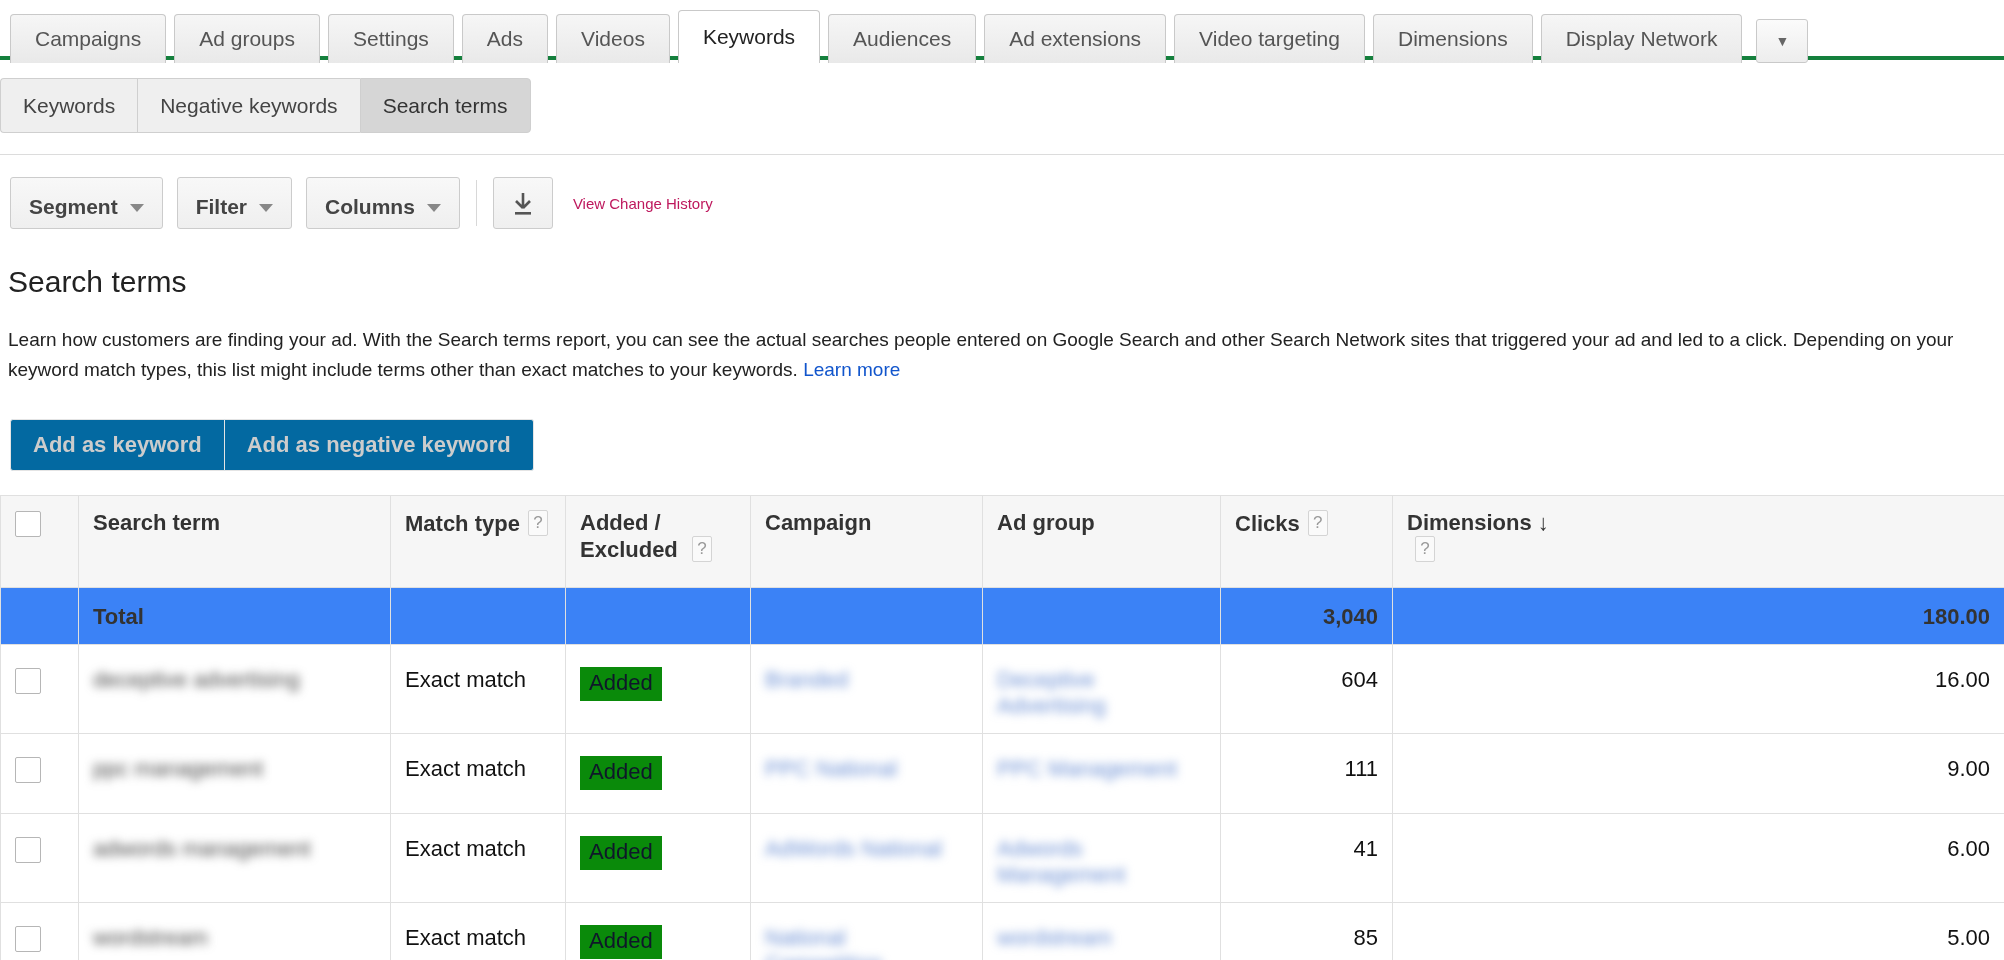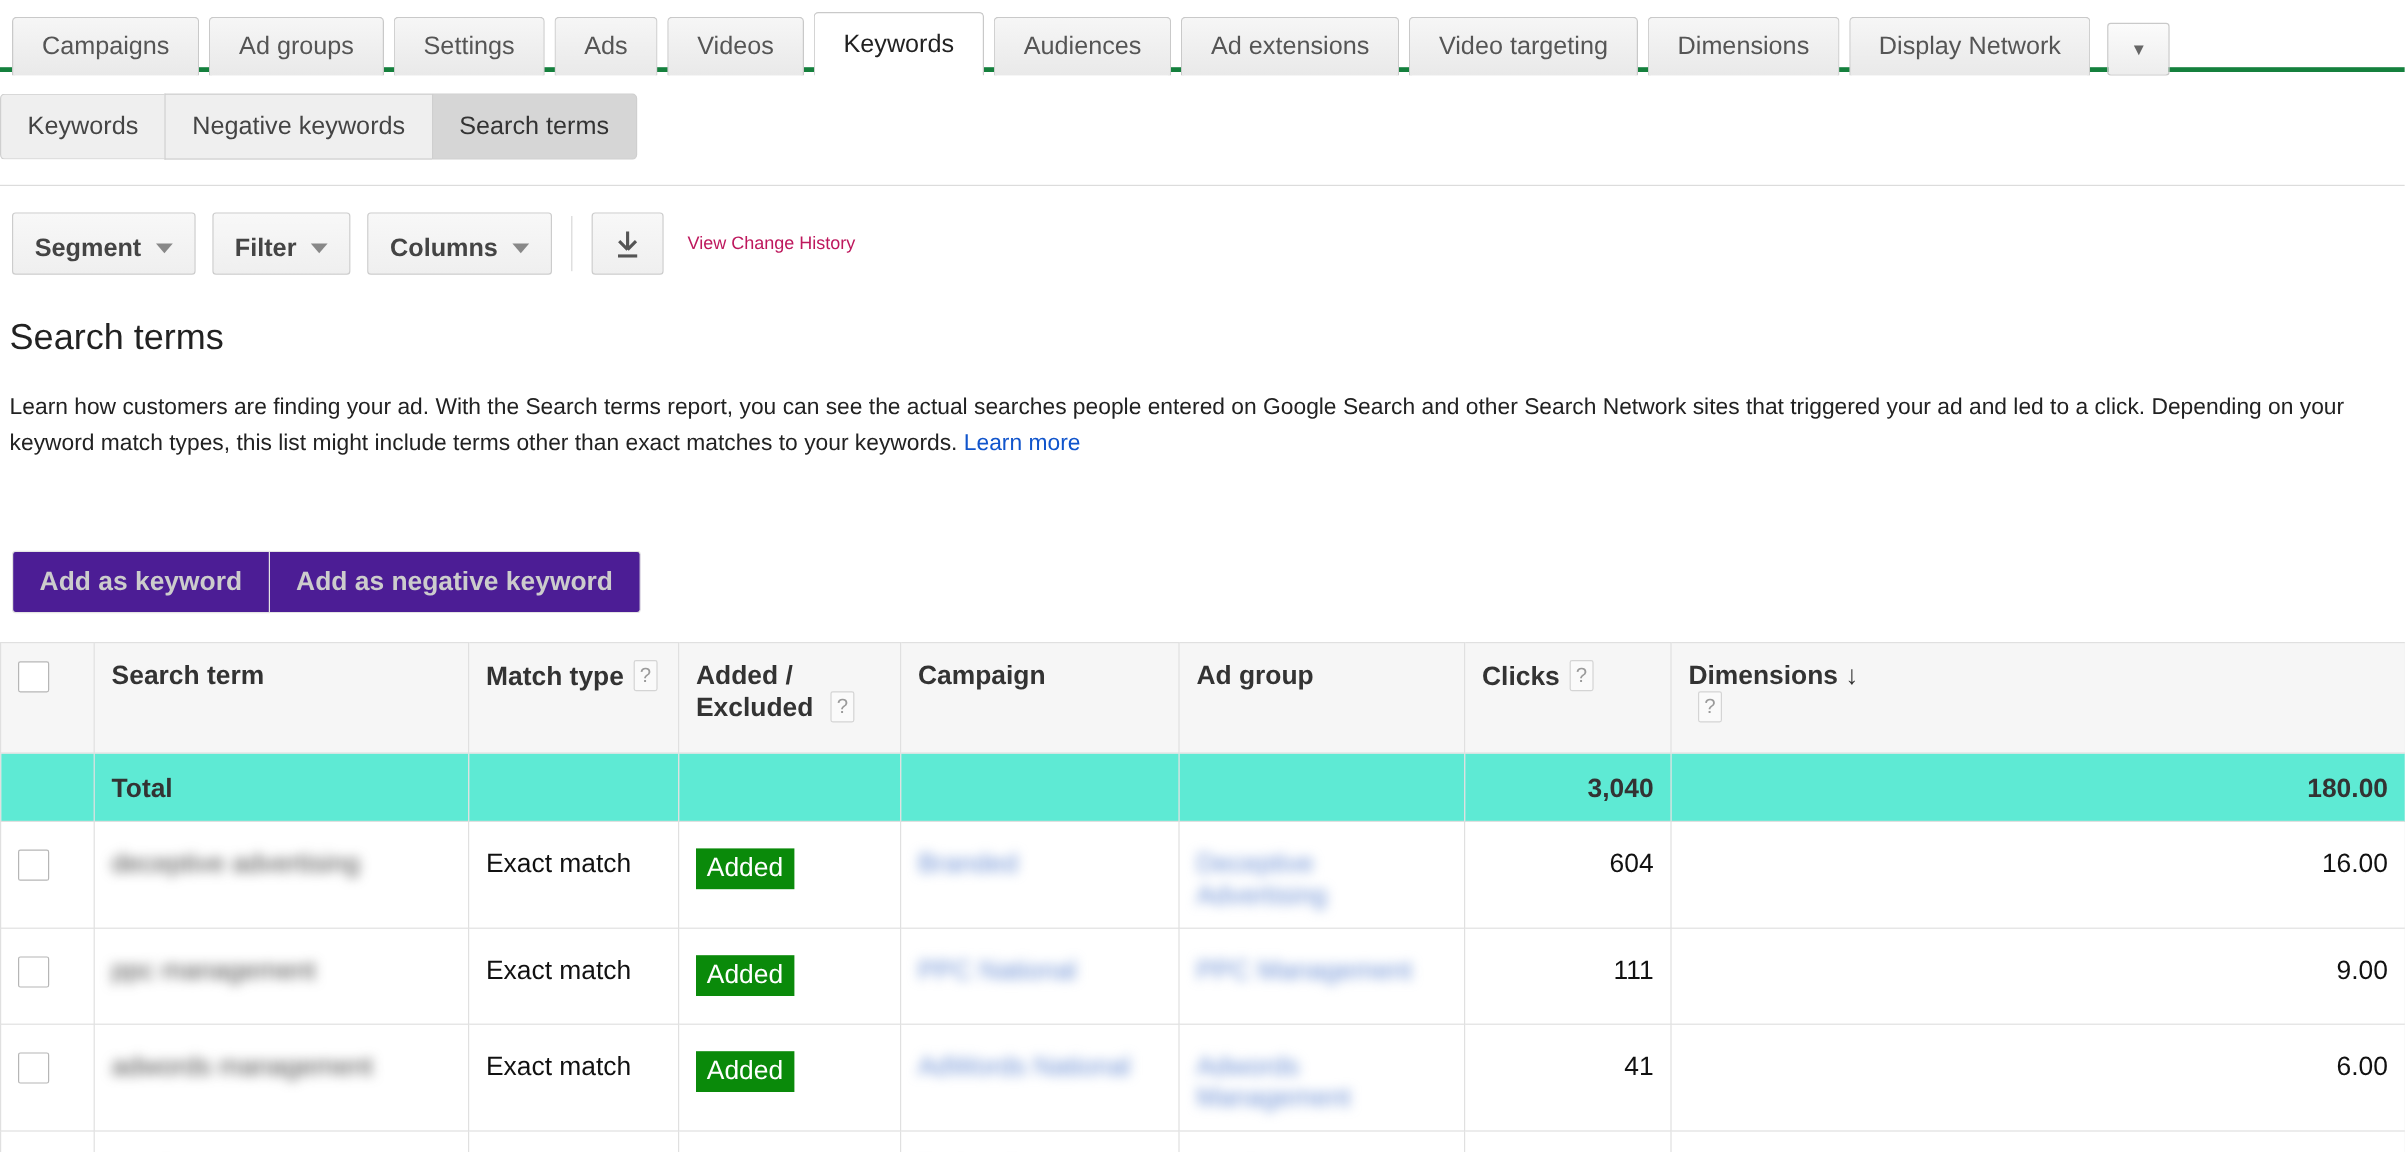--- a/index.html
+++ b/index.html
@@ -184,24 +184,23 @@
     font-size: 0;
   }
   .btn-disabled {
     display: inline-block;
     height: 52px;
     line-height: 50px;
     padding: 0 22px;
     font-size: 22px;
     font-weight: bold;
     color: #cccccc;
-    background: #4c1d95;
+    background: #0369a1;
     border: 1px solid #e4e4e4;
     vertical-align: top;
-    margin-top: 40px;
   }
   .btn-disabled:first-child { border-radius: 3px 0 0 3px; }
   .btn-disabled:last-child  { border-radius: 0 3px 3px 0; border-left: none; text-align: center; }
 
   
   table.report {
     width: 2004px;
     border-collapse: collapse;
     margin-top: 24px;
     table-layout: fixed;
@@ -250,31 +249,31 @@
     color: #9a9a9a;
     border: 1px solid #d4d4d4;
     background: #fafafa;
     border-radius: 2px;
     margin-left: 8px;
     vertical-align: 3px;
     cursor: pointer;
   }
   .sort-arrow { font-size: 22px; margin-left: 6px; }
   tr.total-row td {
-    background: #5eead4;
+    background: #3b82f6;
     font-weight: bold;
     height: 48px;
     padding-top: 16px;
     color: #333333;
   }
   tr.data-row td { height: 80px; padding-top: 22px; color: #111111; }
   .badge-added {
     display: inline-block;
     background: #0a8a0a;
-    color: #ffffff;
+    color: #0f172a;
     font-size: 22px;
     padding: 3px 9px 5px 9px;
     line-height: 26px;
   }
   .redact {
     display: inline-block;
     color: #4a4a4a;
     filter: blur(5px);
     -webkit-filter: blur(5px);
     user-select: none;

